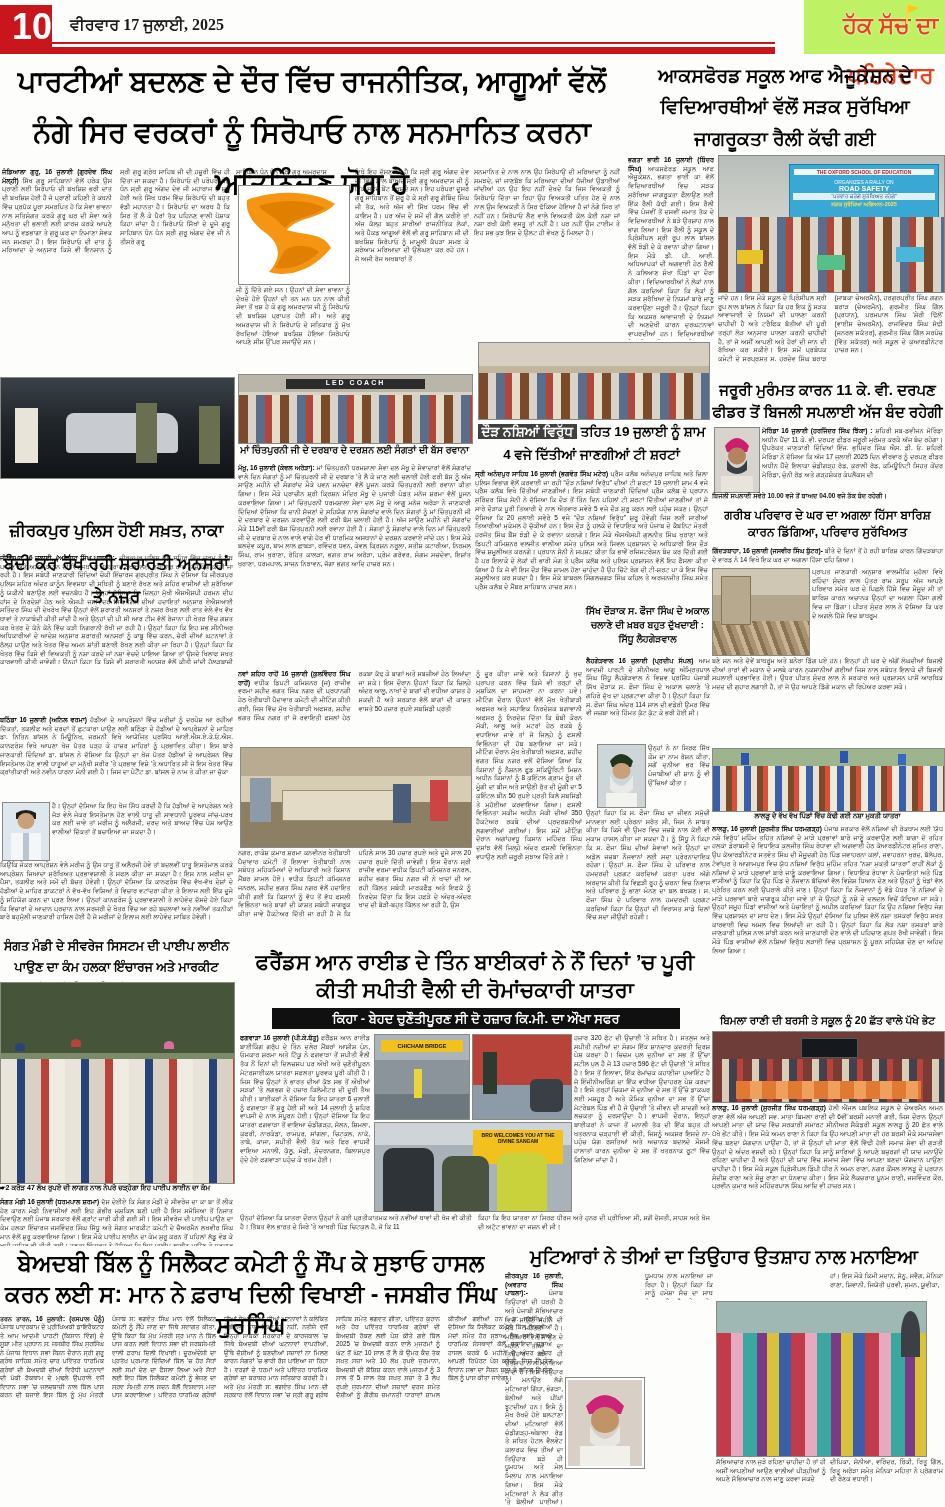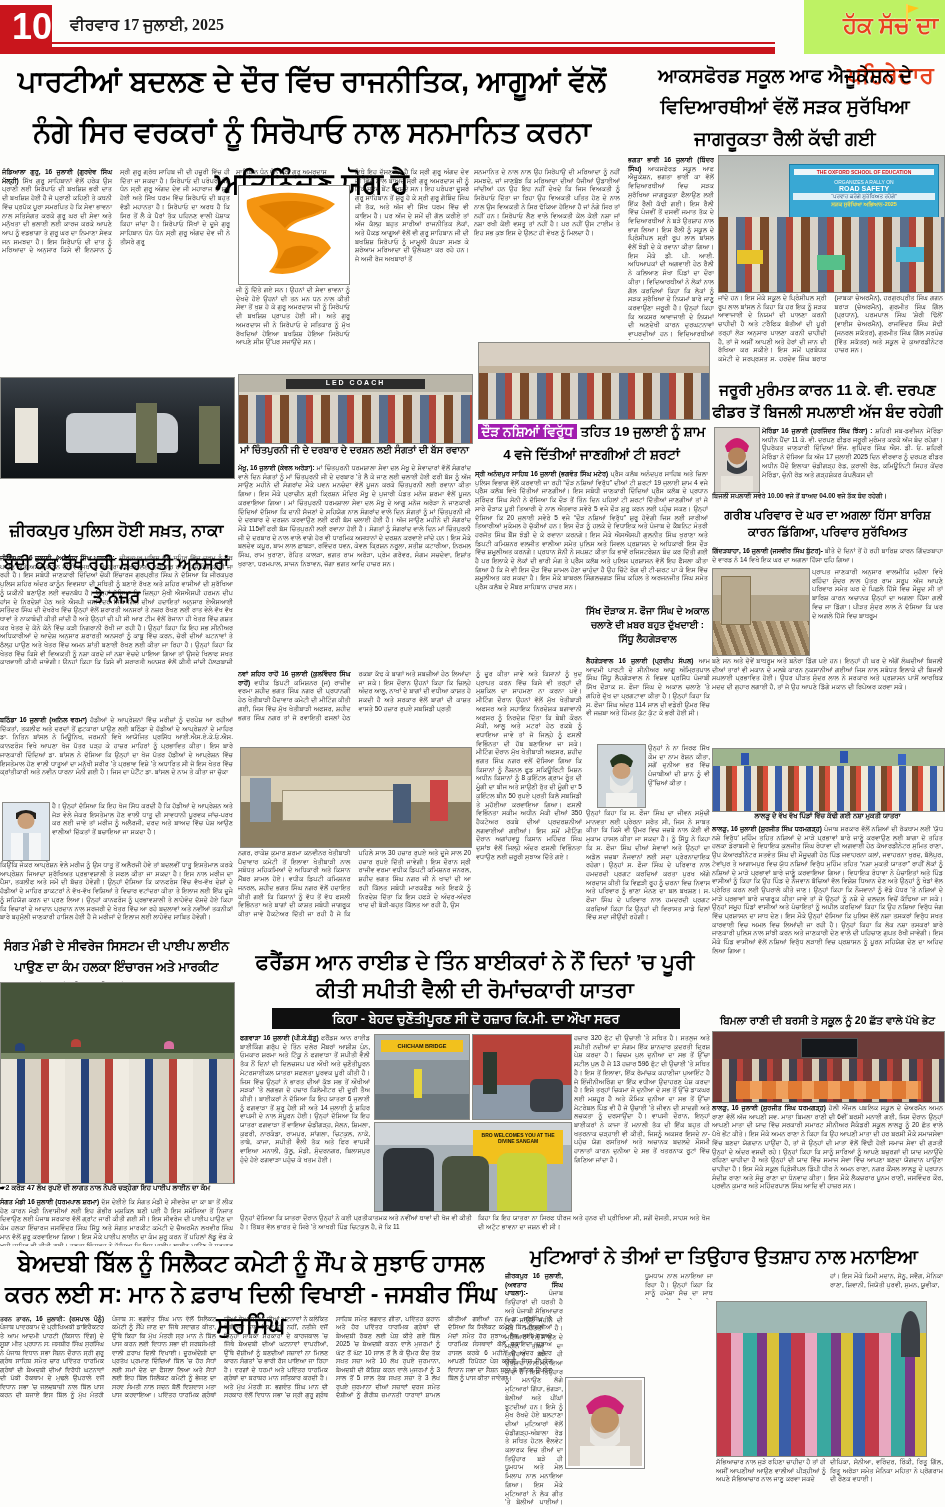--- a/index.html
+++ b/index.html
@@ -6,21 +6,21 @@
   #page{position:relative;width:945px;height:1507px;background:#fdfdfb;margin:0 auto;overflow:hidden;}
   .abs{position:absolute;}
   .hd{font-weight:700;color:#000;text-align:center;line-height:1.25;}
   .bt{font-size:6.5px;line-height:1.34;text-align:justify;color:#151515;overflow:hidden;}
   .bt b{color:#000;}
   .bt b::after{content:" ";}
   .cols2{column-count:2;column-gap:8px;}
   .cols5{column-count:5;column-gap:8px;}
   .ph{position:absolute;border:1px solid #8a8a85;overflow:hidden;background:#cfcfc9;}
   .cap{font-weight:700;font-size:7px;line-height:1.25;color:#000;text-align:center;overflow:hidden;}
-  .redtag{background:#a21caf;color:#fff;padding:0 4px;}
+  .redtag{background:#404040;color:#fff;padding:0 4px;}
   .blackbar{background:#101010;color:#fff;font-weight:700;text-align:center;overflow:hidden;}
   
   #numbox{left:0;top:5px;width:52px;height:43px;background:#c9151c;color:#fff;font-weight:800;
           font-size:36px;text-align:right;line-height:43px;}
   #dateline-top{left:70px;top:16px;font-size:16px;font-weight:700;color:#1a1a1a;font-family:"Liberation Serif",serif;}
   .redrule1{left:0;top:42px;width:775px;height:2px;background:#c9151c;}
   .redrule2{left:0;top:47px;width:775px;height:7px;background:#c9151c;}
   #masthead{left:804px;top:0;width:173px;height:54px;background:#bef264;color:#e8431e;
             font-weight:800;font-size:23px;text-align:center;line-height:50px;
             text-shadow:0 0 2px #fff, 0 0 1px #fff;}

